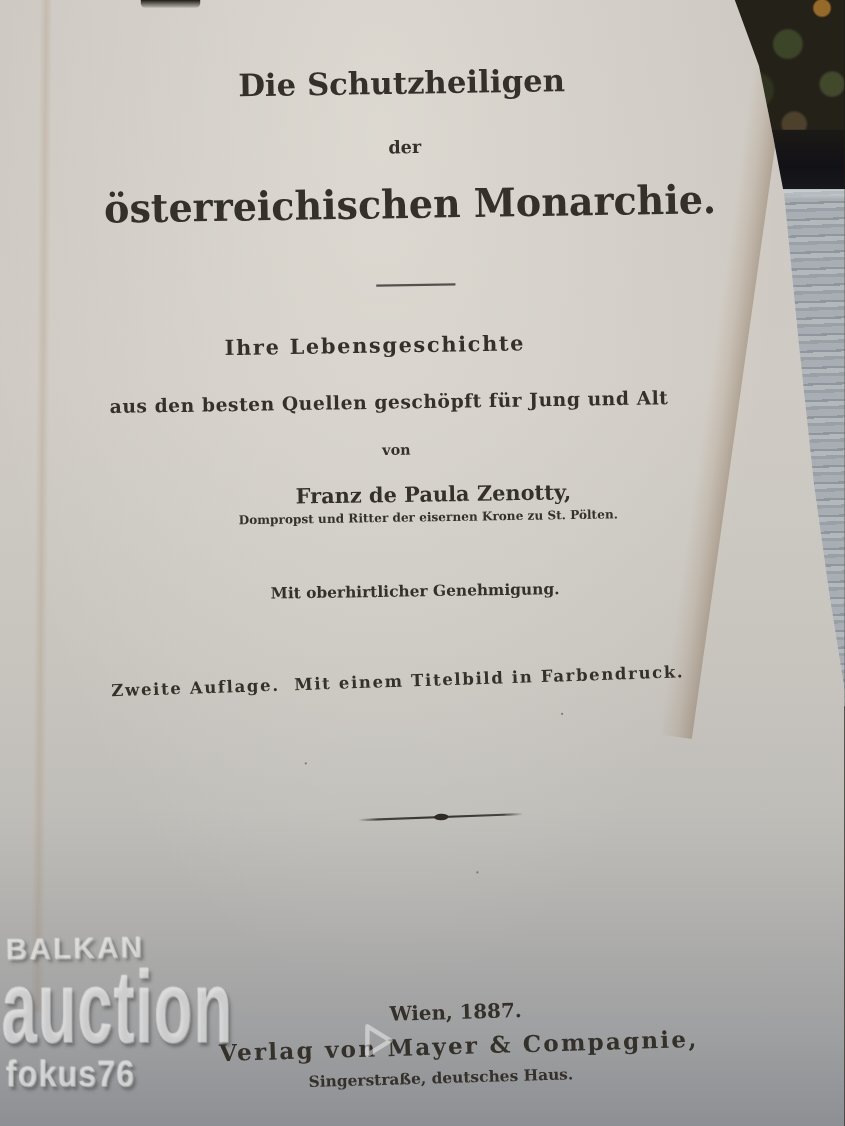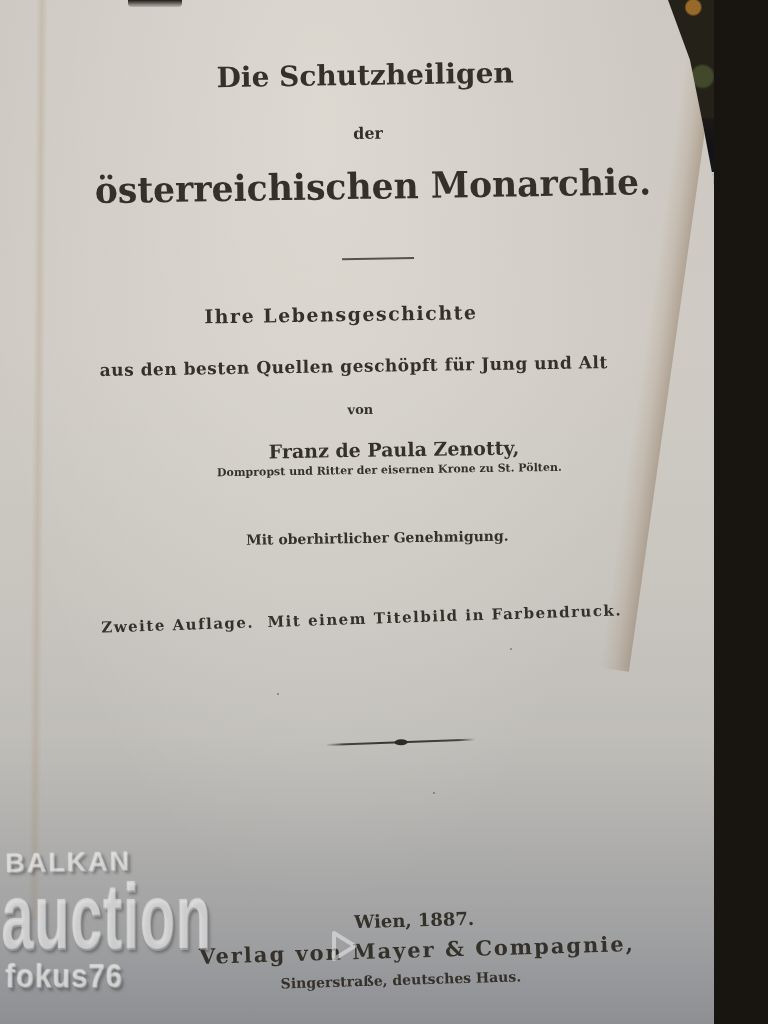--- a/index.html
+++ b/index.html
@@ -1,16 +1,16 @@
 <!DOCTYPE html>
 <html><head>
 <meta charset="utf-8">
 <style>
   html,body{margin:0;padding:0;background:#181511;}
-  .photo{position:relative;width:714px;height:1024px;overflow:hidden;background:#26221c;font-family:"DejaVu Serif",serif;}
+  .photo{position:relative;width:768px;height:1024px;overflow:hidden;background:#26221c;font-family:"DejaVu Serif",serif;}
 
   
   .foliage{position:absolute;right:0;top:0;width:115px;height:182px;z-index:0;
     background:
       radial-gradient(circle at 82% 4%, rgba(172,118,44,.85) 0 7px, rgba(172,118,44,0) 9px),
       radial-gradient(circle at 55% 22%, rgba(82,98,52,.55) 0 12px, rgba(82,98,52,0) 15px),
       radial-gradient(circle at 90% 42%, rgba(96,112,62,.5) 0 10px, rgba(96,112,62,0) 13px),
       radial-gradient(circle at 60% 62%, rgba(112,92,60,.55) 0 10px, rgba(112,92,60,0) 13px),
       radial-gradient(circle at 30% 45%, rgba(58,62,38,.6) 0 14px, rgba(58,62,38,0) 18px),
       #232118;}

